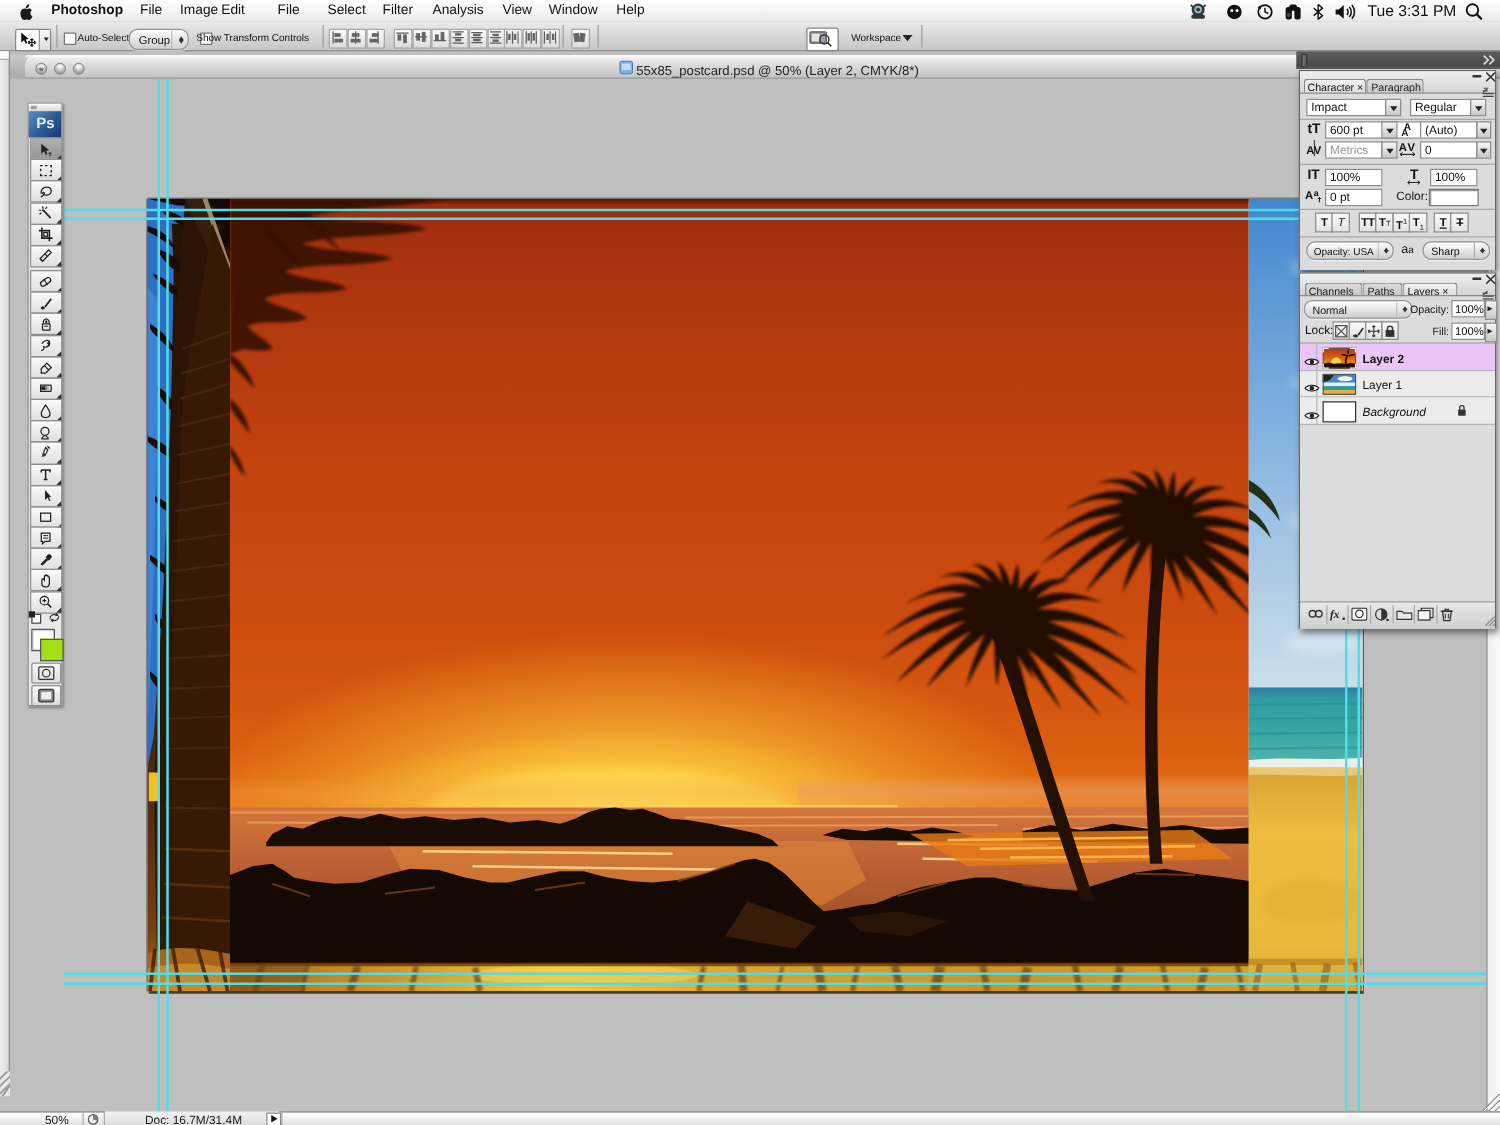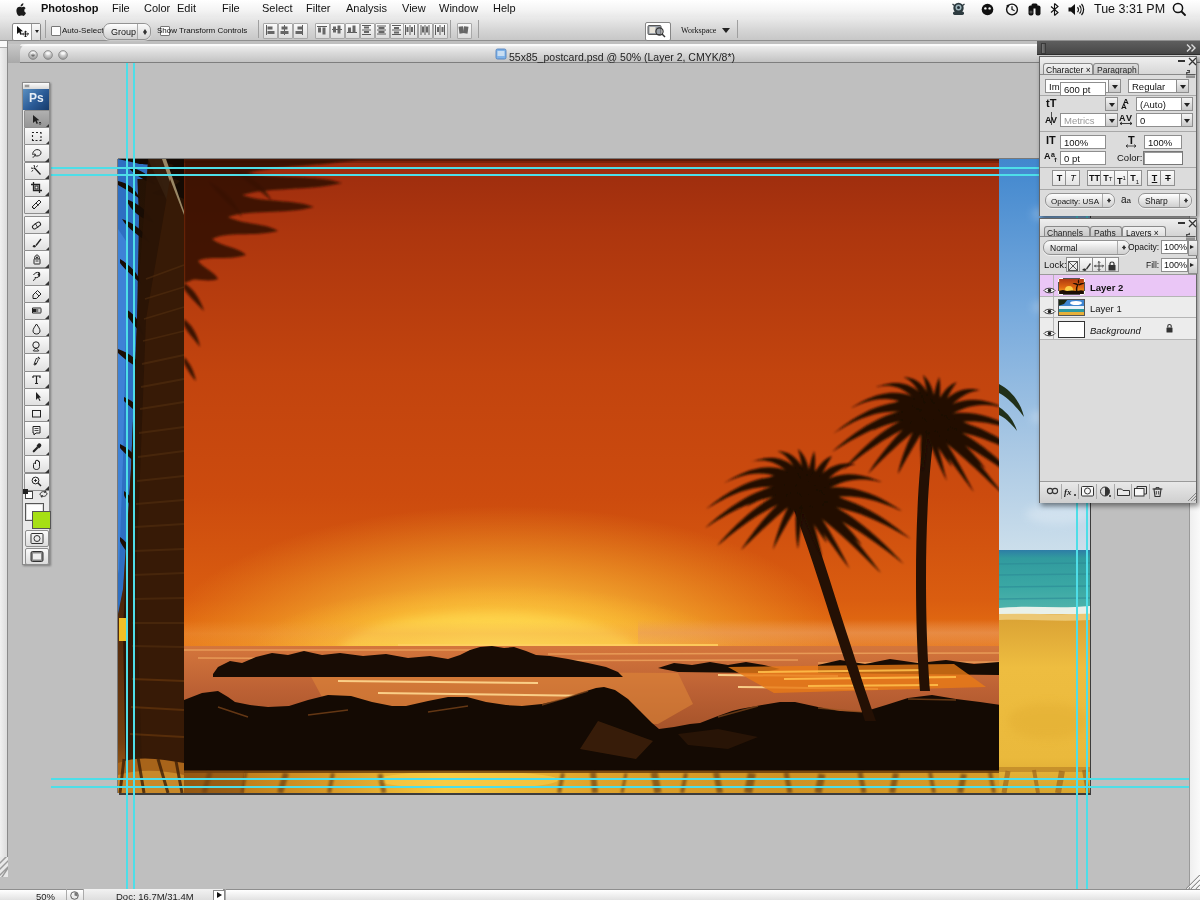--- a/index.html
+++ b/index.html
@@ -20,21 +20,21 @@
 </head>
 <body>
 
 <div class="ab" style="left:0;top:0;width:1200px;height:17px;background:linear-gradient(#ffffff,#f4f4f4 60%,#e9e9e9);border-bottom:1px solid #b7b7b7;"></div>
 <svg class="ab" style="left:15px;top:2.5px" width="12" height="13" viewBox="0 0 12 13">
  <path d="M8.4 0.2 C8.5 1.1 8.2 1.9 7.7 2.5 C7.2 3.1 6.4 3.6 5.6 3.5 C5.5 2.7 5.9 1.8 6.4 1.3 C6.9 0.7 7.8 0.3 8.4 0.2 Z" fill="#1a1a1a"></path>
  <path d="M8.9 3.8 C7.9 3.7 7.1 4.3 6.6 4.3 C6.1 4.3 5.3 3.8 4.5 3.8 C3.4 3.9 2.4 4.5 1.9 5.5 C0.8 7.4 1.6 10.3 2.7 11.9 C3.2 12.6 3.8 13.0 4.5 13.0 C5.2 13.0 5.5 12.6 6.4 12.6 C7.3 12.6 7.5 13.0 8.3 13.0 C9.1 13.0 9.6 12.3 10.1 11.6 C10.7 10.8 10.9 10.0 10.9 9.9 C10.9 9.9 9.3 9.3 9.3 7.5 C9.3 6.0 10.5 5.3 10.6 5.2 C9.9 4.2 8.9 3.8 8.9 3.8 Z" fill="#1a1a1a"></path>
 </svg>
 <div class="menu-item" style="left:41px;font-weight:bold;">Photoshop</div>
 <div class="menu-item" style="left:112px;">File</div>
-<div class="menu-item" style="left:144px;">Color</div>
+<div class="menu-item" style="left:144px;">Image</div>
 <div class="menu-item" style="left:177px;">Edit</div>
 <div class="menu-item" style="left:222px;">File</div>
 <div class="menu-item" style="left:262px;">Select</div>
 <div class="menu-item" style="left:306px;">Filter</div>
 <div class="menu-item" style="left:346px;text-align:center;">Analysis</div>
 <div class="menu-item" style="left:402px;">View</div>
 <div class="menu-item" style="left:439px;">Window</div>
 <div class="menu-item" style="left:493px;">Help</div>
 
 <svg class="ab" style="left:951px;top:2px" width="15" height="14" viewBox="0 0 15 14">
@@ -186,21 +186,21 @@
   </div>
 <div class="sep-v" style="left:278px;top:20px;height:18px;opacity:0"></div>
 <div class="sep-v" style="left:450px;top:20px;height:18px;"></div>
 <div class="sep-v" style="left:478px;top:20px;height:18px;"></div>
 <div class="ab" style="left:645px;top:22px;width:24px;height:17px;background:#fff;border:1px solid #858585;border-radius:2px;"><svg width="22" height="15" viewBox="0 0 22 15">
       <rect x="2" y="2.5" width="13" height="9" rx="1" fill="#9aa0a8" stroke="#555" stroke-width="1"></rect>
       <rect x="3.5" y="4" width="6" height="6" fill="#e8e4da"></rect>
       <circle cx="13.5" cy="8.5" r="3.6" fill="none" stroke="#333" stroke-width="1.2"></circle>
       <path d="M16 11 L19 14" stroke="#333" stroke-width="1.4"></path>
     </svg></div>
-<div class="optlbl" style="left:681px;top:25.5px;font-size:8px;font-family:Liberation Serif, serif;">Workspace</div>
+<div class="optlbl" style="left:681px;top:25.5px;font-size:8px;">Workspace</div>
 <div class="ab" style="left:722px;top:28px;border:4px solid transparent;border-top:5px solid #222;"></div>
 <div class="sep-v" style="left:737px;top:20px;height:18px;"></div>
 
 <div class="ab" style="left:0;top:41px;width:8px;height:836px;background:linear-gradient(90deg,#f0f0f0,#dcdcdc);border-right:1px solid #8a8a8a;box-sizing:border-box;"></div>
 <div class="ab" style="left:0;top:41px;width:7px;height:6px;background:#fafafa;border-bottom:1px solid #aaa;"></div>
 <svg class="ab" style="left:0;top:857px" width="8" height="20" viewBox="0 0 8 20">
  <rect width="8" height="20" fill="#e8e8e8"></rect>
  <path d="M-2 8 L10 -4 M-2 14 L10 2 M-2 20 L10 8 M-2 26 L14 2" stroke="#9a9a9a" stroke-width="1.5"></path>
 </svg>
 
@@ -797,21 +797,21 @@
 <div class="fld" style="left:1045px;top:79px;width:62px;height:12px;color:#111;font-size:9.5px;">
     <span style="position:absolute;left:3px;top:0.5px;">Impact</span>
   </div>
 <div class="ddbtn" style="left:1108px;top:79px;width:11px;height:12px;"></div>
 <div class="fld" style="left:1128px;top:79px;width:47px;height:12px;color:#111;font-size:9.5px;">
     <span style="position:absolute;left:3px;top:0.5px;">Regular</span>
   </div>
 <div class="ddbtn" style="left:1176px;top:79px;width:11px;height:12px;"></div>
 <div class="ab" style="left:1040px;top:95px;width:156px;height:1px;background:#a8a8a8;"></div>
 <div class="ab" style="left:1046px;top:97px;font-size:11px;font-weight:bold;color:#111;">tT</div>
-<div class="fld" style="left:1060px;top:82px;width:44px;height:12px;color:#111;font-size:9.5px;">
+<div class="fld" style="left:1060px;top:97px;width:44px;height:12px;color:#111;font-size:9.5px;padding-left:36px;">
     <span style="position:absolute;left:3px;top:0.5px;">600 pt</span>
   </div>
 <div class="ddbtn" style="left:1105px;top:97px;width:11px;height:12px;"></div>
 <svg class="ab" style="left:1120px;top:97px" width="13" height="12" viewBox="0 0 13 12">
     <text x="3" y="7" font-size="8" font-weight="bold" fill="#111" font-family="Liberation Sans">A</text>
     <text x="1" y="12" font-size="8" font-weight="bold" fill="#111" font-family="Liberation Sans">A</text>
   </svg>
 <div class="fld" style="left:1136px;top:97px;width:44px;height:12px;color:#111;font-size:9.5px;">
     <span style="position:absolute;left:3px;top:0.5px;">(Auto)</span>
   </div>

